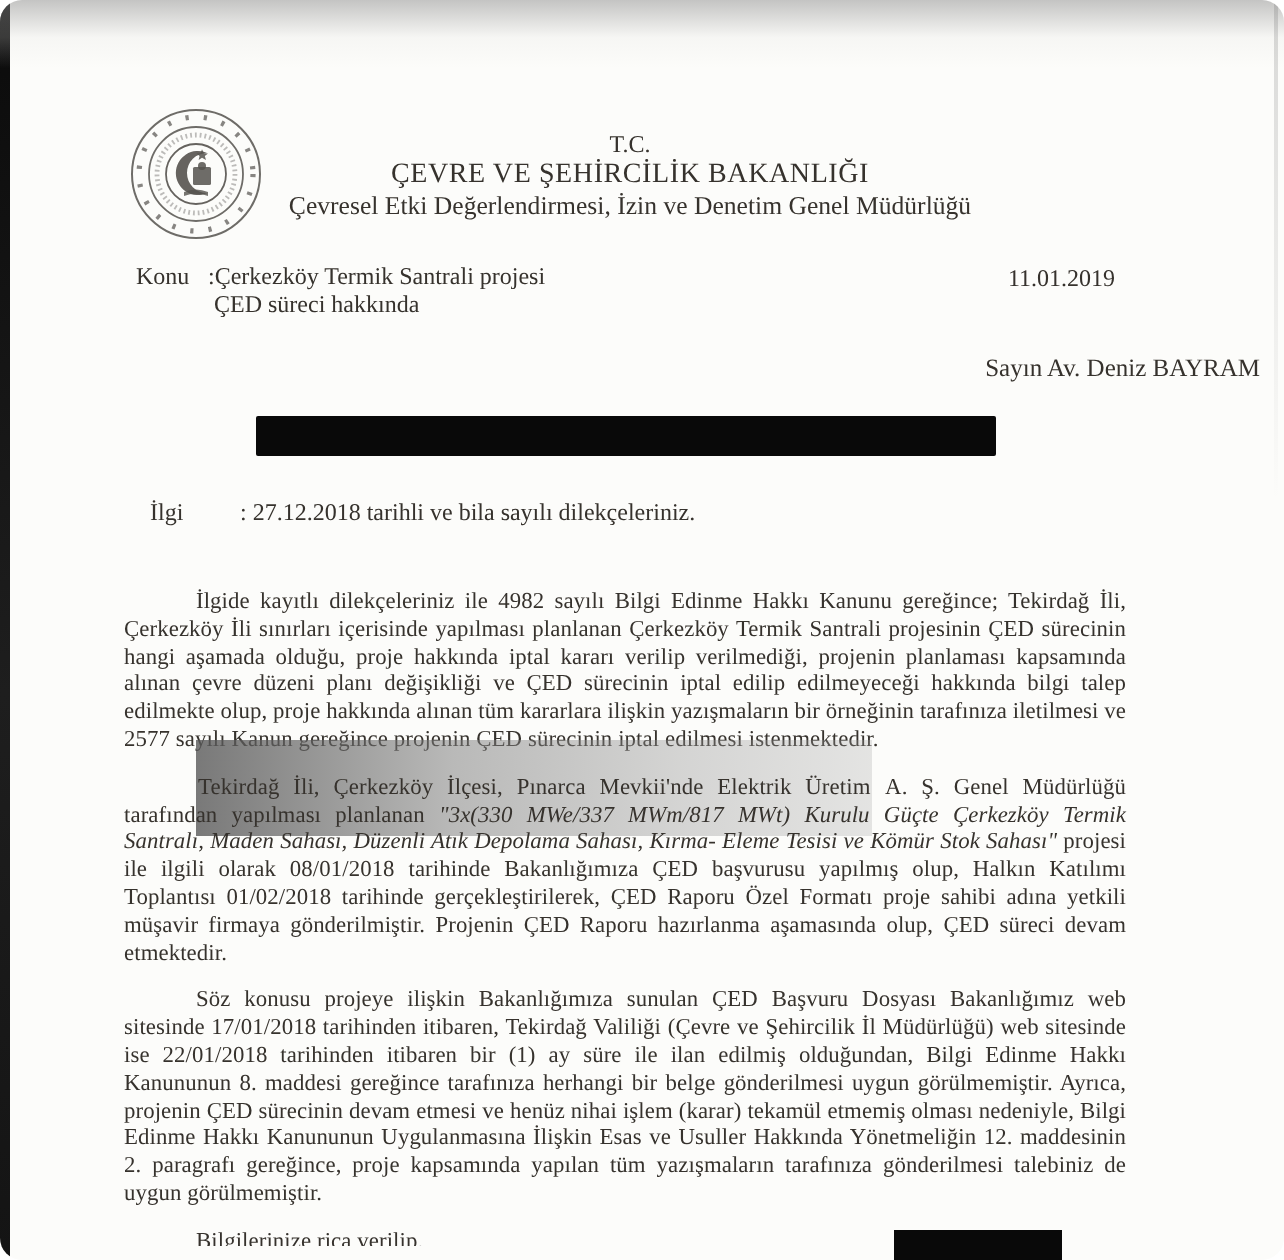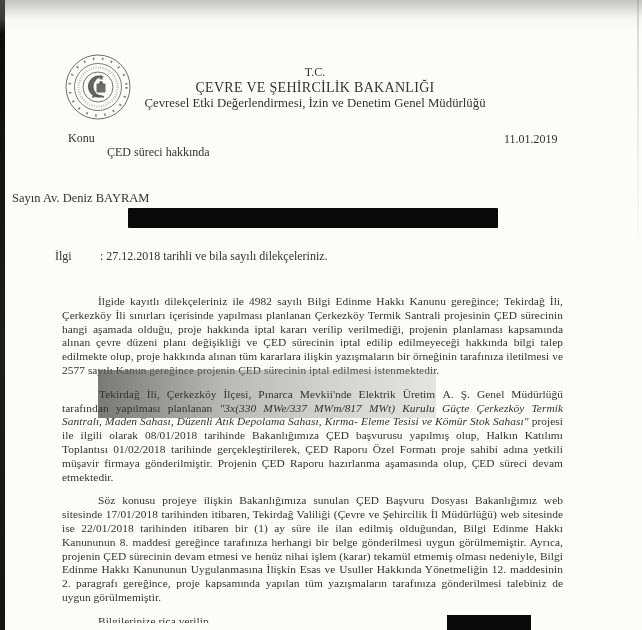--- a/index.html
+++ b/index.html
@@ -5,20 +5,21 @@
   html,body { margin:0; padding:0; }
   body {
     width:642px; height:630px; overflow:hidden;
     background:#ffffff;
     font-family:"Liberation Serif","DejaVu Serif",serif;
   }
   .page {
     position:relative; width:642px; height:630px;
     background:#fcfcfa; overflow:hidden;
     color:#36322d;
+    border-radius:11px;
   }
   
   .scan-edge-left {
     position:absolute; left:0; top:0; width:5px; height:630px;
     background:linear-gradient(180deg,#0b0b0b,#1e1e1e 55%,#141414);
   }
   .scan-top-shade {
     position:absolute; left:0; top:0; width:642px; height:34px;
     background:linear-gradient(180deg, rgba(135,135,135,0.48), rgba(225,225,222,0.22) 55%, rgba(255,255,255,0));
   }
@@ -38,30 +39,30 @@
   .letterhead .dept     { font-size:12.8px; }
   
   .meta { position:absolute; left:68px; top:131px; width:505px; font-size:12px; line-height:14px; }
   .meta-row { display:flex; }
   .meta-label { width:36px; flex:0 0 36px; }
   .meta-row + .meta-row { margin-top:5px; }
   .meta .date { position:absolute; left:436px; top:1px; }
   .konu2 { padding-left:3px; }
   
   .recipient {
-    position:absolute; left:0; top:191px; width:630px;
-    text-align:left; font-size:12.5px;padding-left:12px;
+    position:absolute; left:0; top:177px; width:630px;
+    text-align:right; font-size:12.5px;
   }
   .redaction-recipient {
     position:absolute; left:128px; top:208px; width:370px; height:20px;
     background:#090909; border-radius:1px;
   }
   
   .ilgi { position:absolute; left:55px; top:249px; font-size:12px; display:flex; }
-  .ilgi-label { width:45px; flex:0 0 45px; }
+  .ilgi-label { width:45px; flex:0 0 45px;margin-left:20px; }
   
   .body {
     position:absolute; left:52px; top:285px; width:521px; height:338px;
     font-size:11.4px; line-height:13.8px; text-align:justify; overflow:hidden;
     letter-spacing:0.05px;
   }
   .body p { margin:10px; text-indent:36px; }
   .hl {
     background:linear-gradient(90deg,
       rgba(88,88,88,0.80), rgba(124,124,124,0.52) 38%,
@@ -105,21 +106,21 @@
   <div class="letterhead">
     <div class="tc">T.C.</div>
     <div class="ministry">ÇEVRE VE ŞEHİRCİLİK BAKANLIĞI</div>
     <div class="dept">Çevresel Etki Değerlendirmesi, İzin ve Denetim Genel Müdürlüğü</div>
   </div>
 
   <div class="meta">
     <div class="meta-row">
       <span class="meta-label">Konu</span>
       <span class="meta-value">
-        <br>
+        <span>:Çerkezköy Termik Santrali projesi</span><br>
         <span class="konu2">ÇED süreci hakkında</span>
       </span>
     </div>
     <span class="date">11.01.2019</span>
   </div>
 
   <div class="recipient">Sayın Av. Deniz BAYRAM</div>
   <div class="redaction-recipient"></div>
 
   <div class="ilgi">

